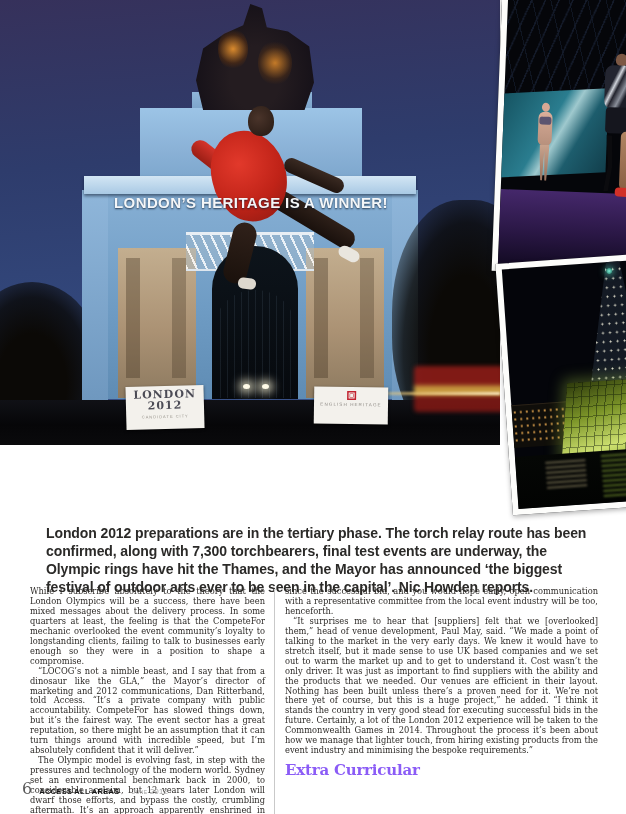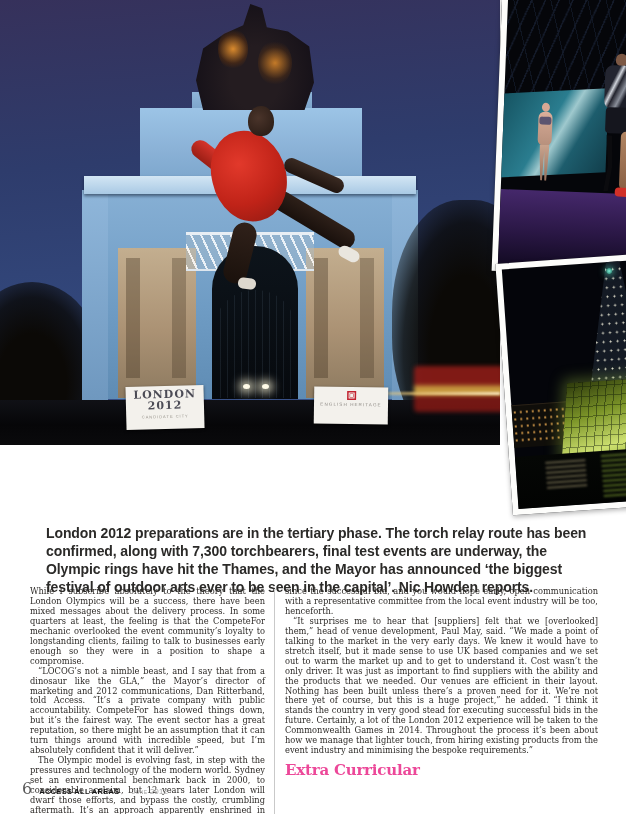--- a/index.html
+++ b/index.html
@@ -150,21 +150,21 @@
   .standfirst{position:absolute;left:30px;top:509px;width:558px;margin:16px;
     font-size:14px;line-height:1.28;font-weight:bold;color:#2b2a28;letter-spacing:-.1px;}
   .columns{position:absolute;left:30px;top:587px;width:568px;display:flex;align-items:stretch;}
   .col-left{width:235px;}
   .col-rule{width:1px;background:#c9c9c9;margin:2px 10px 6px 9px;}
   .col-right{flex:1;}
   .body-par{margin:0;font-family:"DejaVu Serif",serif;font-size:8.3px;line-height:1.2;
     color:#2e2b28;text-align:justify;}
   .body-par.indent{text-indent:8px;}
   .subhead{margin:5px 0 1px;font-family:"DejaVu Serif",serif;font-weight:bold;
-    font-size:15px;color:#ec4899;letter-spacing:-.2px;}
+    font-size:15px;color:#8b5cf6;letter-spacing:-.2px;}
   .footer{position:absolute;left:22px;top:779px;display:flex;align-items:baseline;}
   .folio{font-family:"DejaVu Serif",serif;font-size:16px;color:#5a5a5a;margin-right:7px;}
   .mag-name{font-size:7.5px;font-weight:bold;color:#161616;letter-spacing:.3px;margin-right:12px;}
   .mag-issue{font-size:7.5px;color:#a2a2a2;font-variant:small-caps;letter-spacing:.4px;}
 </style>
 </head>
 <body>
 
 <div class="page">
 
@@ -187,20 +187,21 @@
     <div class="headlight l"></div>
     <div class="headlight r"></div>
     <div class="runner-arm-l"></div>
     <div class="runner-leg-rear"></div>
     <div class="runner-shoe-rear"></div>
     <div class="runner-leg-front"></div>
     <div class="runner-shoe-front"></div>
     <div class="runner-torso"></div>
     <div class="runner-arm-r"></div>
     <div class="runner-head"></div>
+    <div class="banner-text">LONDON’S HERITAGE IS A WINNER!</div>
     <div class="tree t-right"></div>
     <div class="ground"></div>
     <div class="bus-trail"></div>
     <div class="light-streak"></div>
     <div class="sign london">
       <div class="sign-l1">LONDON</div>
       <div class="sign-l2">2012</div>
       <div class="sign-l3">CANDIDATE CITY</div>
     </div>
     <div class="sign heritage">

